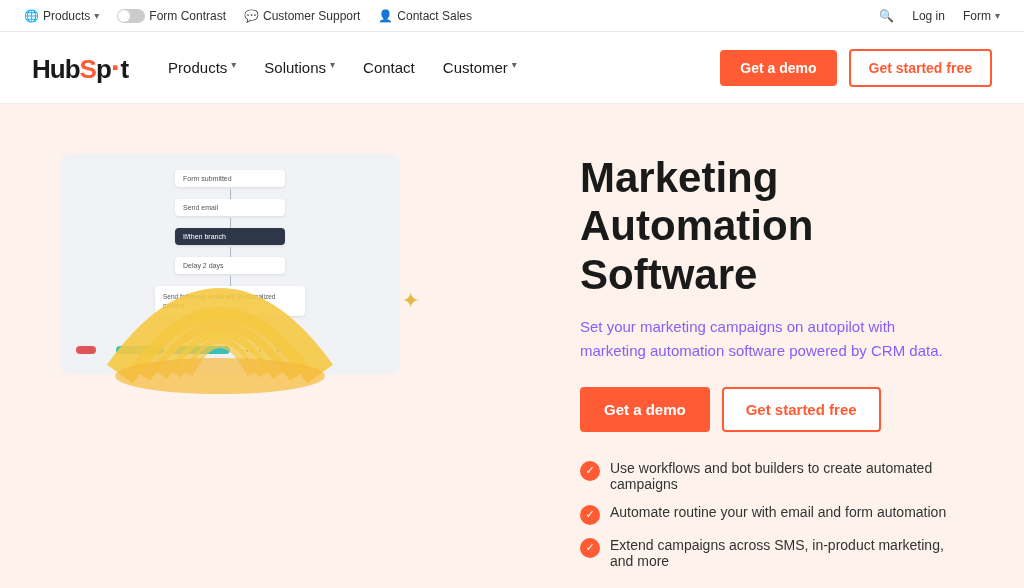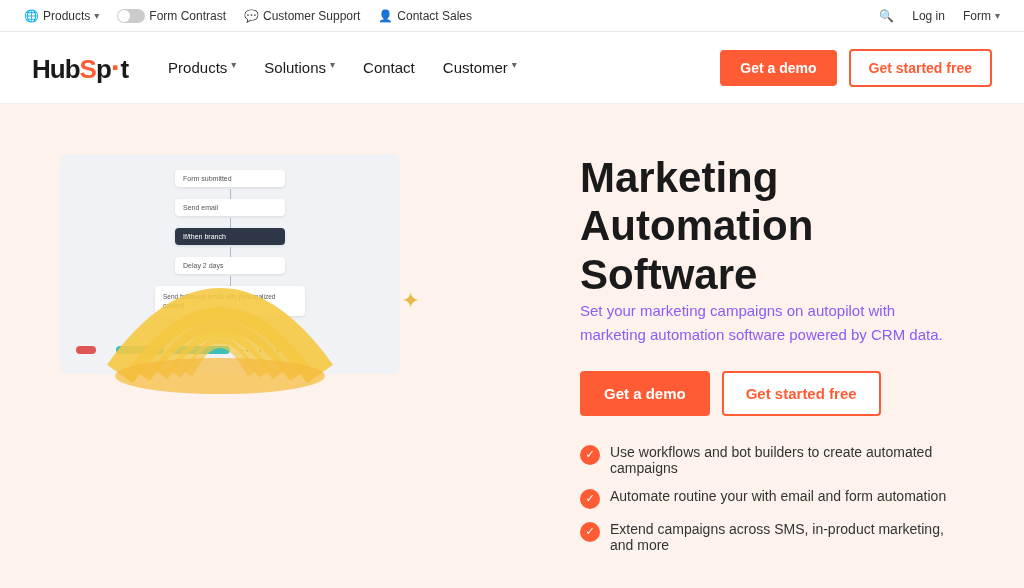--- a/index.html
+++ b/index.html
@@ -178,20 +178,21 @@
     .hero-right {
       flex: 1;
       padding-left: 40px;
       padding-top: 10px;
     }
     .hero-title {
       font-size: 42px;
       font-weight: 700;
       color: #1a1a1a;
       line-height: 1.15;
+      margin-bottom: 16px;
     }
     .hero-subtitle {
       font-size: 15px;
       color: #8b5cf6;
       line-height: 1.6;
       margin-bottom: 24px;
       max-width: 380px;
     }
     .hero-buttons {
       display: flex;

